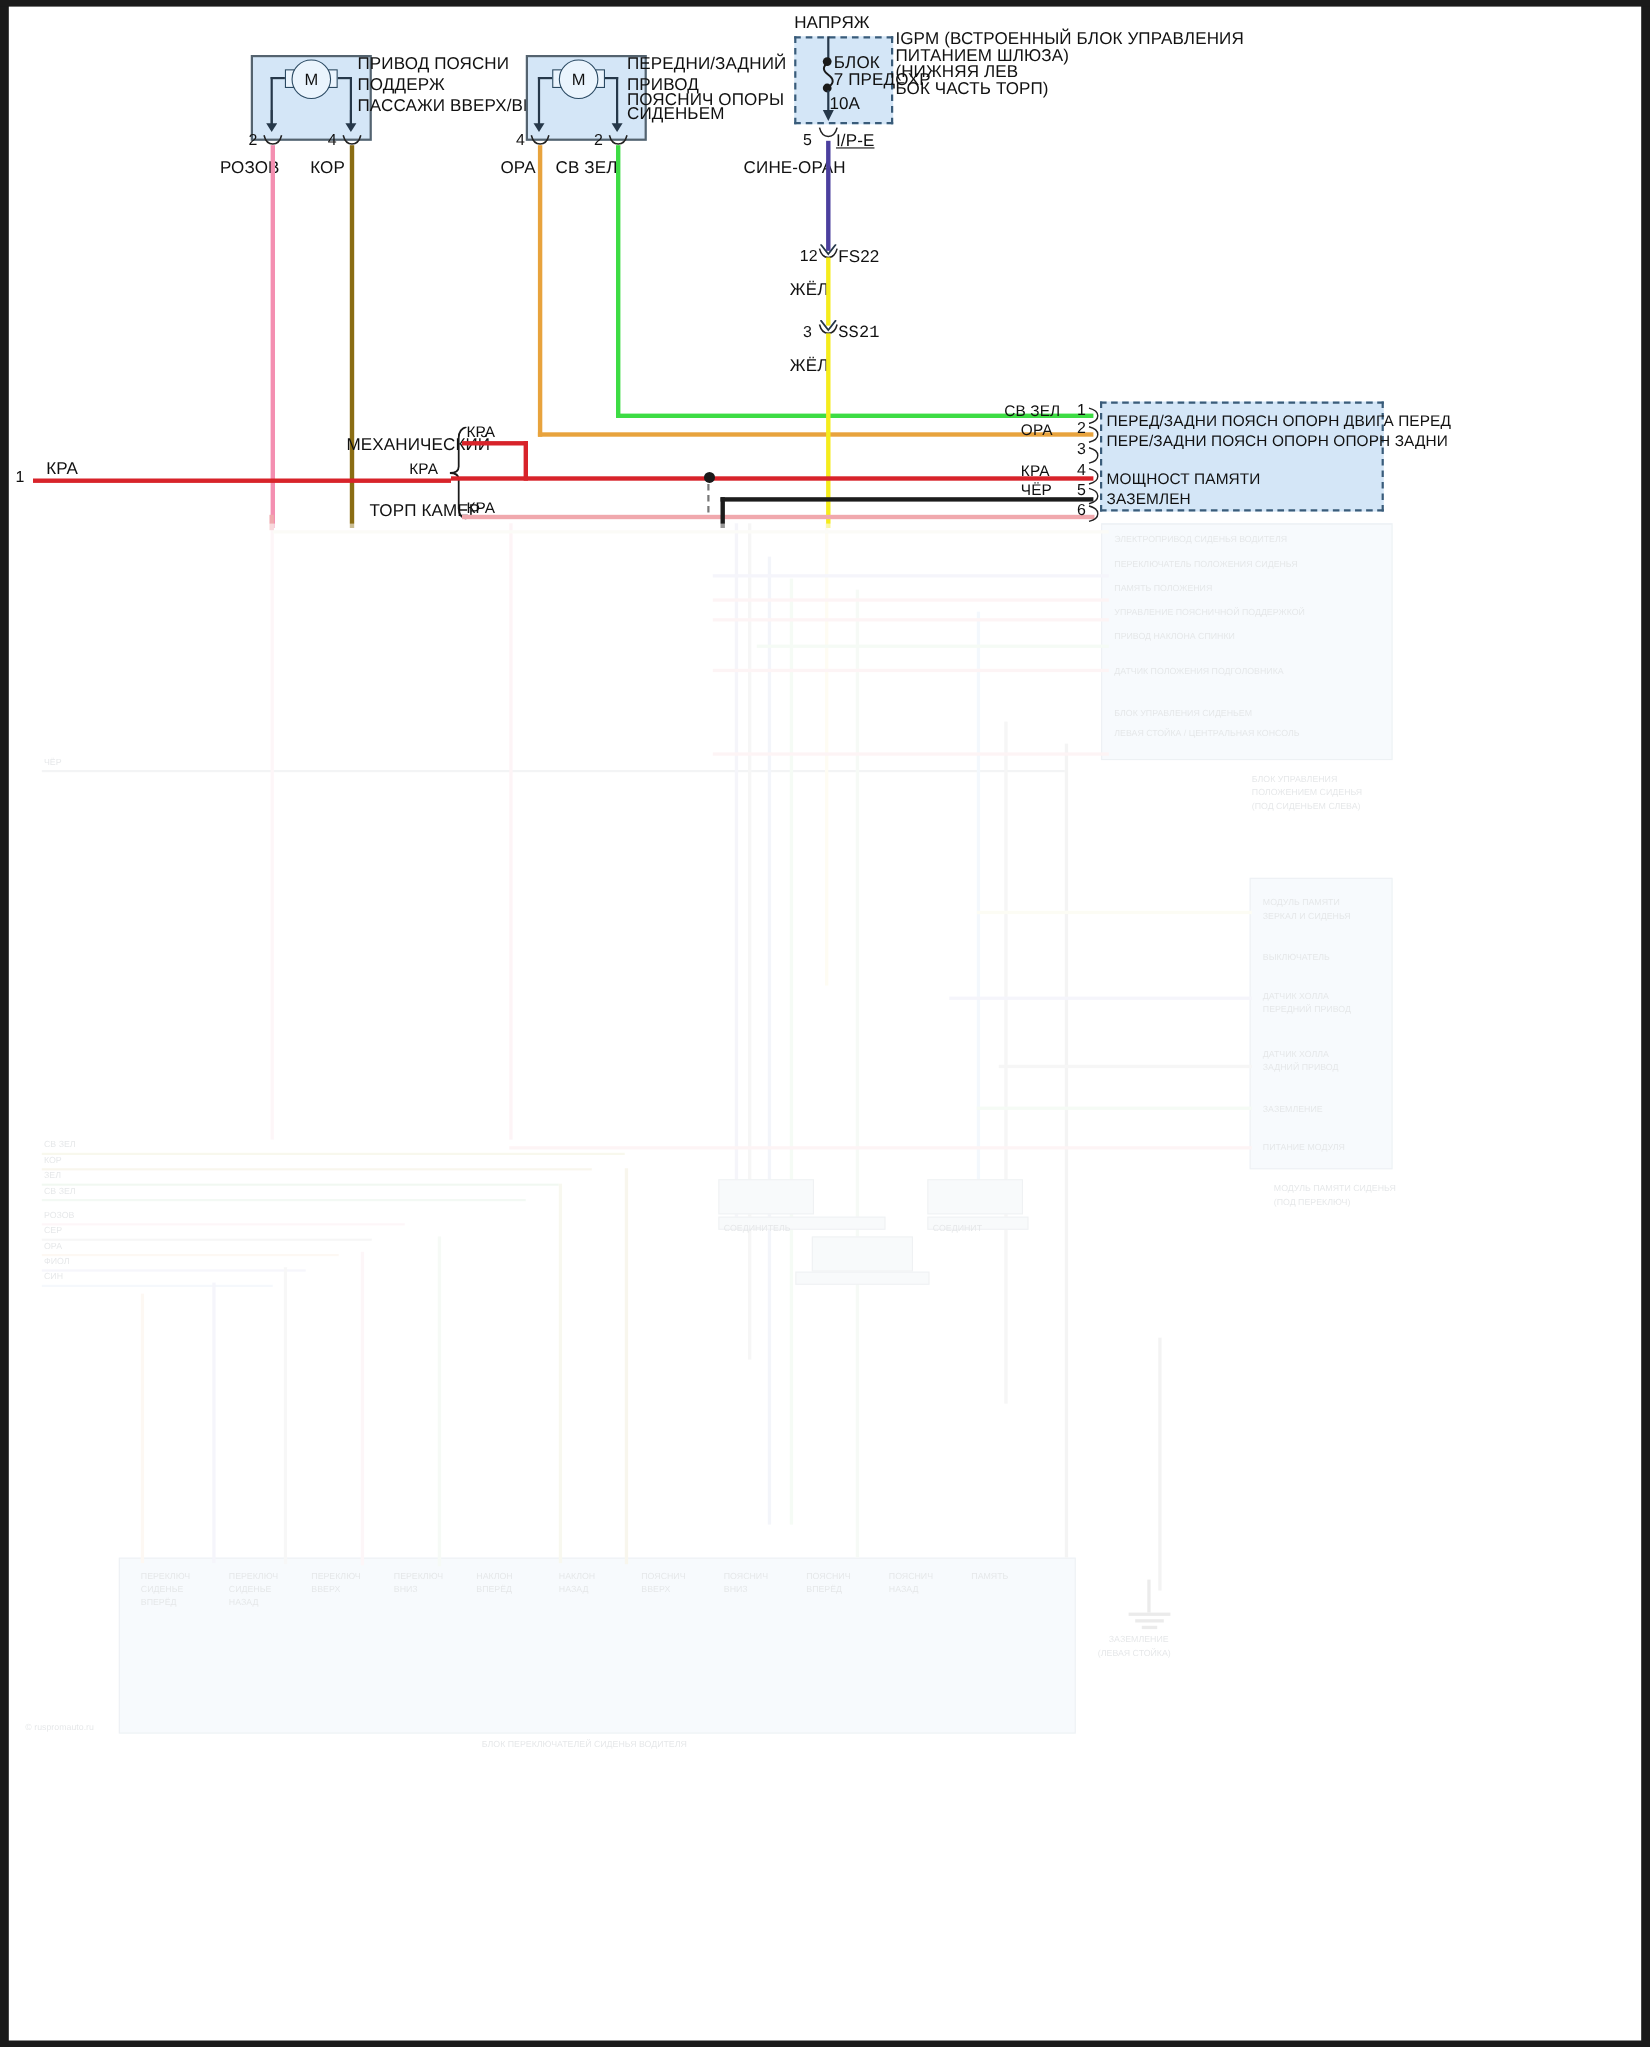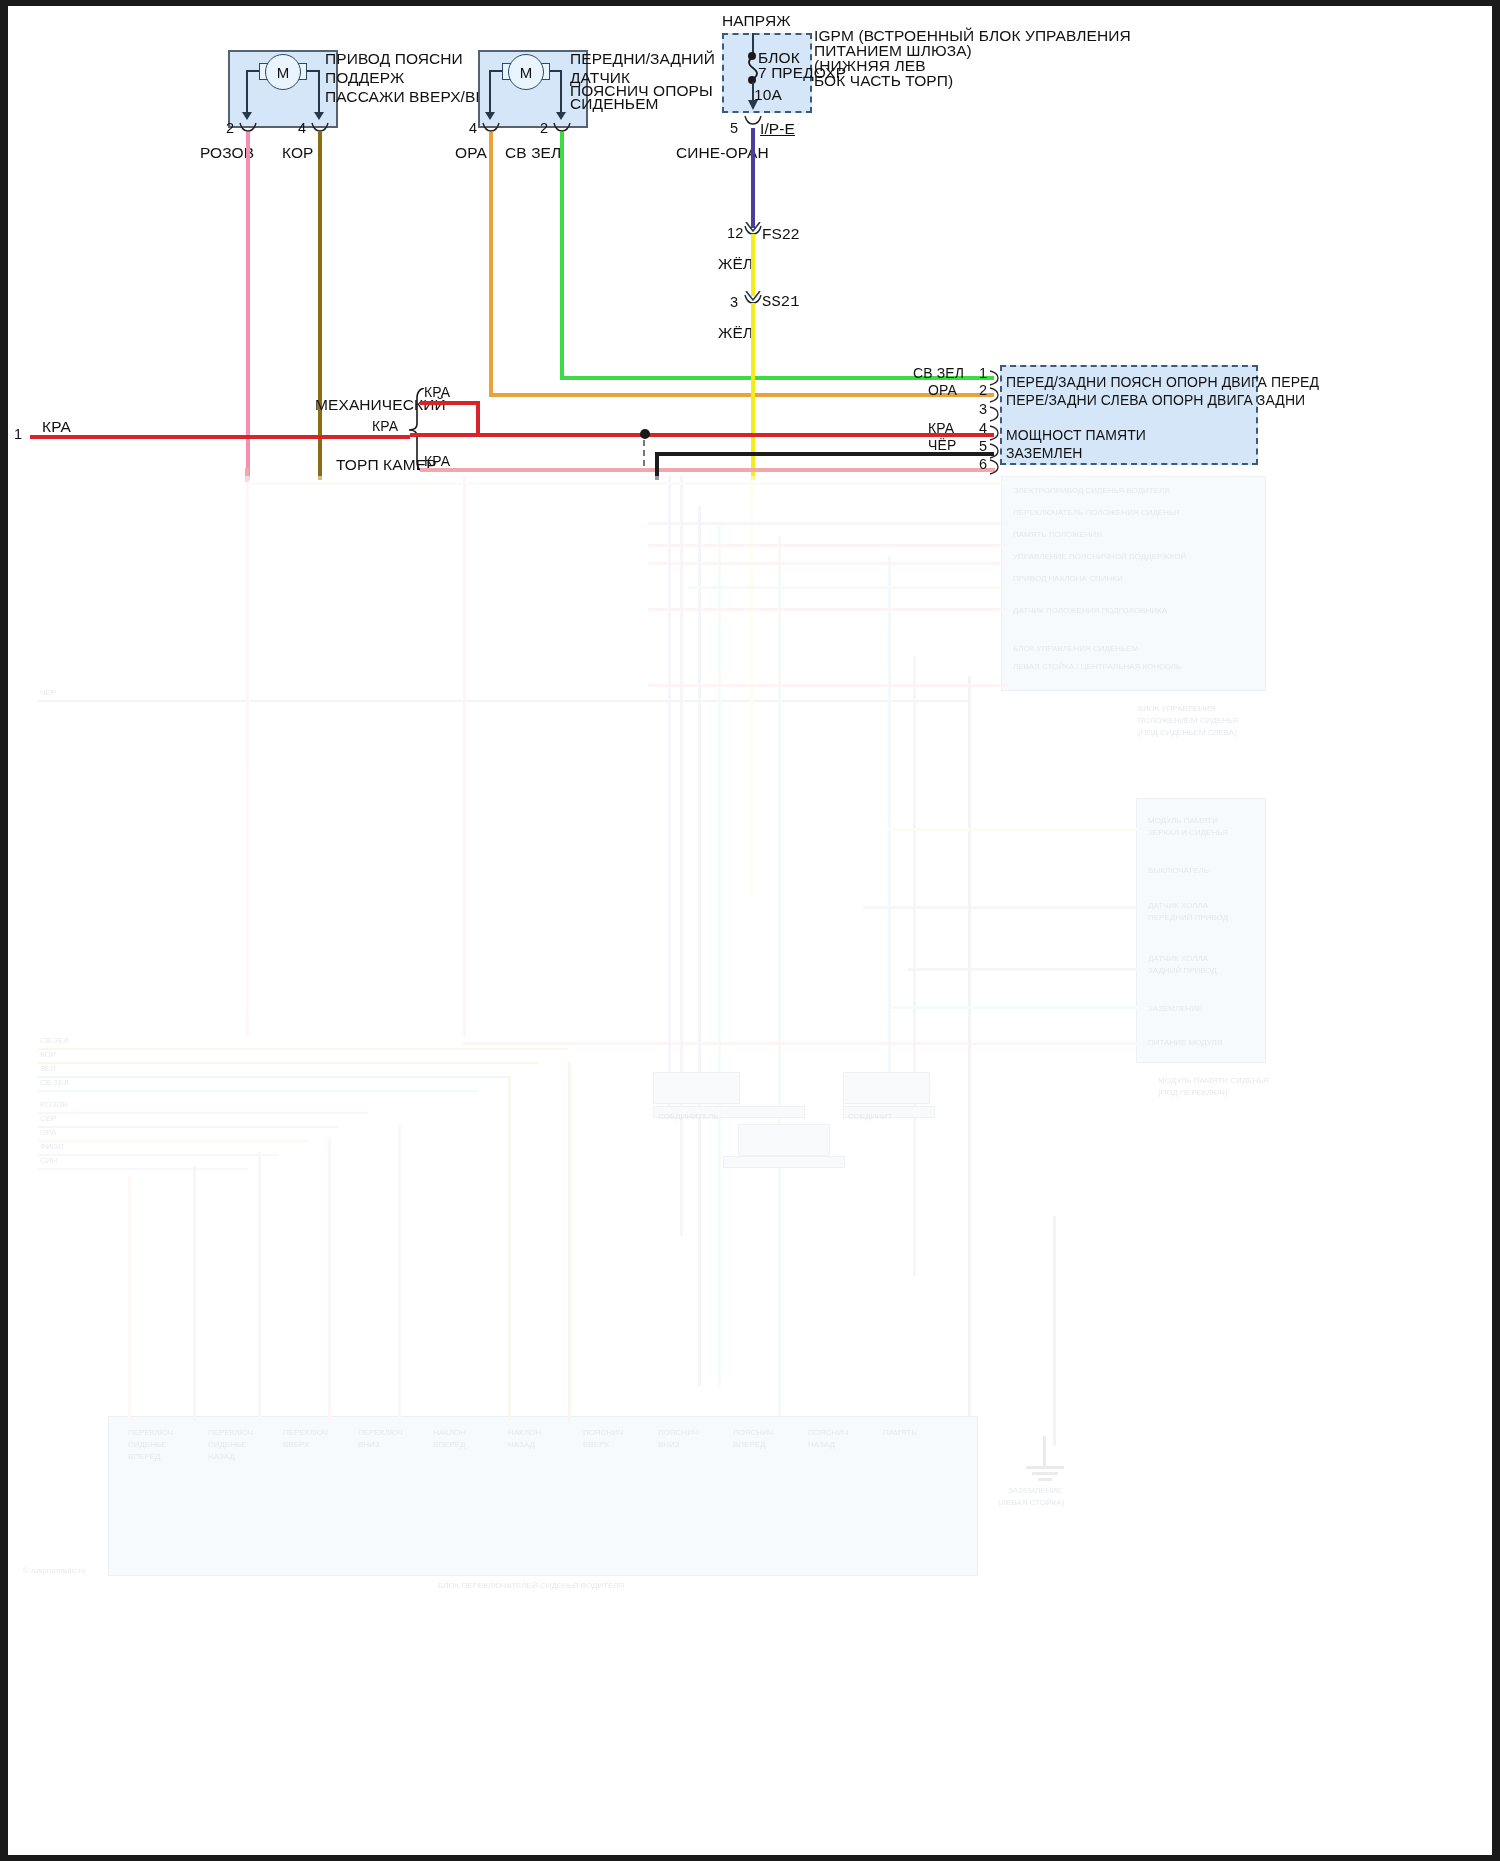--- a/index.html
+++ b/index.html
@@ -221,21 +221,21 @@
   <svg style="position:absolute;left:481px;top:100px;" width="18" height="22">
     <path d="M9,0 L9,14" stroke="#26384a" stroke-width="1.8" fill="none"></path>
     <path d="M4,12 L9,20 L14,12 Z" fill="#26384a"></path>
   </svg>
   <svg style="position:absolute;left:552px;top:100px;" width="18" height="22">
     <path d="M9,0 L9,14" stroke="#26384a" stroke-width="1.8" fill="none"></path>
     <path d="M4,12 L9,20 L14,12 Z" fill="#26384a"></path>
   </svg>
 
   <div class="lbl" style="left:570px;top:49px;">ПЕРЕДНИ/ЗАДНИЙ</div>
-  <div class="lbl" style="left:570px;top:68px;">ДАТЧИК</div>
+  <div class="lbl" style="left:570px;top:68px;">ПРИВОД</div>
   <div class="lbl" style="left:570px;top:81px;">ПОЯСНИЧ ОПОРЫ</div>
   <div class="lbl" style="left:570px;top:94px;">СИДЕНЬЕМ</div>
 
   <svg style="position:absolute;left:481px;top:122px;" width="20" height="12">
     <path d="M2,1 Q4,9 10,9 Q16,9 18,1" stroke="#222" stroke-width="1.4" fill="none"></path>
   </svg>
   <svg style="position:absolute;left:552px;top:122px;" width="20" height="12">
     <path d="M2,1 Q4,9 10,9 Q16,9 18,1" stroke="#222" stroke-width="1.4" fill="none"></path>
   </svg>
   <div class="lbl num" style="left:469px;top:119px;">4</div>
@@ -329,21 +329,21 @@
   <svg style="position:absolute;left:989px;top:370px;" width="12" height="16">
     <path d="M1,1 Q9,3 9,8 Q9,13 1,15" stroke="#222" stroke-width="1.3" fill="none"></path>
   </svg>
   <div class="lbl sm" style="left:1006px;top:373px;">ПЕРЕД/ЗАДНИ ПОЯСН ОПОРН ДВИГА ПЕРЕД</div>
 
   <div class="lbl sm" style="left:928px;top:381px;">ОРА</div>
   <div class="lbl num" style="left:979px;top:381px;">2</div>
   <svg style="position:absolute;left:989px;top:387px;" width="12" height="16">
     <path d="M1,1 Q9,3 9,8 Q9,13 1,15" stroke="#222" stroke-width="1.3" fill="none"></path>
   </svg>
-  <div class="lbl sm" style="left:1006px;top:391px;">ПЕРЕ/ЗАДНИ СЛЕВА ОПОРН ДВИГА ЗАДНИ</div>
+  <div class="lbl sm" style="left:1006px;top:391px;">ПЕРЕ/ЗАДНИ ПОЯСН ОПОРН ОПОРН ЗАДНИ</div>
 
   <div class="lbl num" style="left:979px;top:400px;">3</div>
   <svg style="position:absolute;left:989px;top:406px;" width="12" height="16">
     <path d="M1,1 Q9,3 9,8 Q9,13 1,15" stroke="#222" stroke-width="1.3" fill="none"></path>
   </svg>
 
   <div class="lbl sm" style="left:928px;top:419px;">КРА</div>
   <div class="lbl num" style="left:979px;top:419px;">4</div>
   <svg style="position:absolute;left:989px;top:425px;" width="12" height="16">
     <path d="M1,1 Q9,3 9,8 Q9,13 1,15" stroke="#222" stroke-width="1.3" fill="none"></path>

